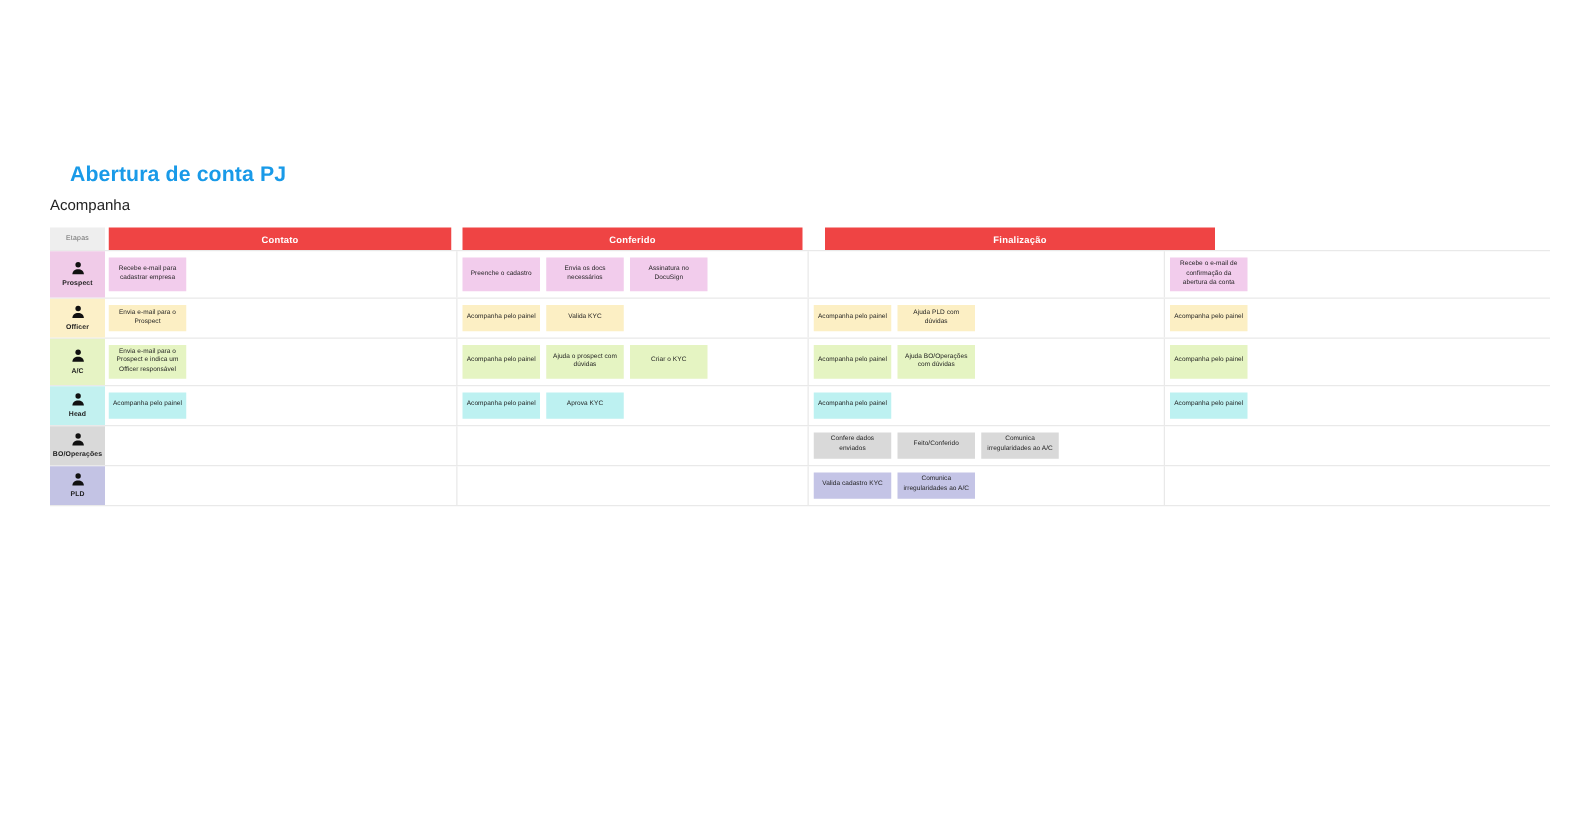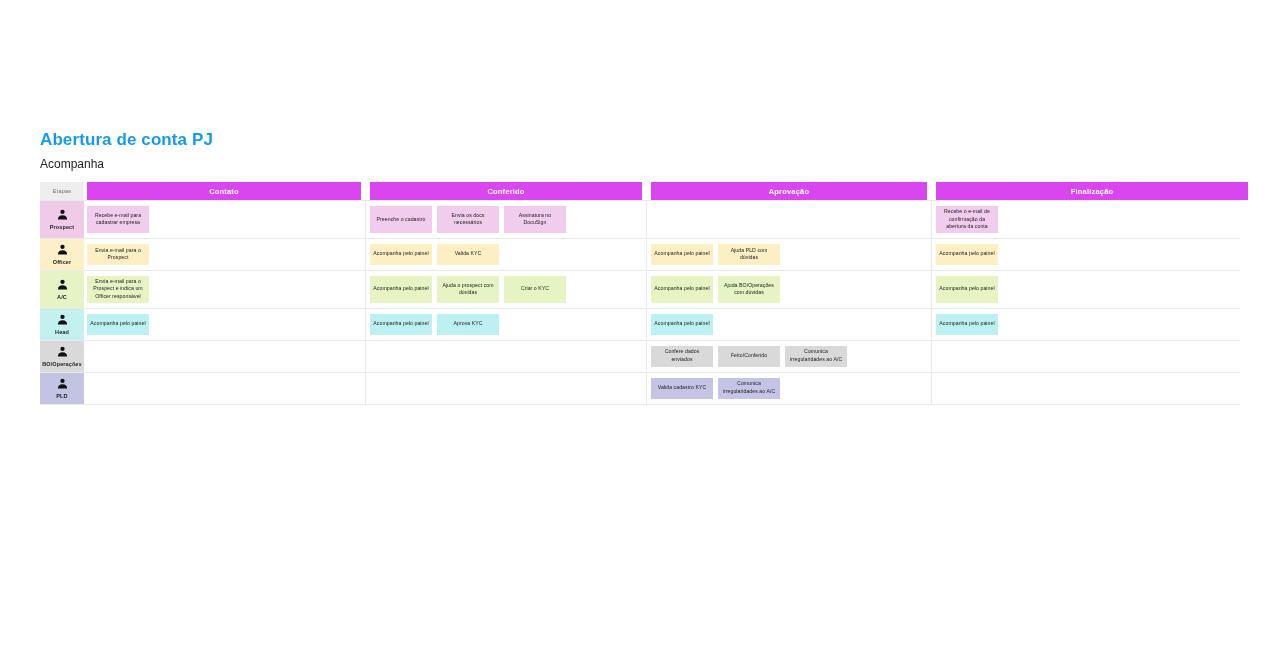--- a/index.html
+++ b/index.html
@@ -22,20 +22,21 @@
     position: absolute;
     left: 40px;
     top: 130px;
   }
   .page-title {
     font-size: 17px;
     font-weight: bold;
     color: #199ae8;
     letter-spacing: 0.1px;
     line-height: 20px;
+    margin-left: 16px;
   }
   .page-subtitle {
     font-size: 12px;
     color: #222222;
     margin-top: 6px;
     line-height: 16px;
   }
 
   
   .matrix {
@@ -57,21 +58,21 @@
     display: flex;
     align-items: center;
     justify-content: center;
     font-size: 5.5px;
     color: #6a6a6a;
     letter-spacing: 0.2px;
   }
   .header-spacer { flex: 0 0 3px; }
 
   .phase-head {
-    background: #d946ef;
+    background: #ef4444;
     color: #ffffff;
     font-size: 7.5px;
     font-weight: bold;
     display: flex;
     align-items: center;
     justify-content: center;
     letter-spacing: 0.2px;
   }
   
   .col-1 { flex: 0 0 274px; }
@@ -151,21 +152,20 @@
 
   <div class="matrix">
 
     <div class="header-row">
       <div class="corner-cell">Etapas</div>
       <div class="header-spacer"></div>
       <div class="phase-head col-1">Contato</div>
       <div class="col-gap"></div>
       <div class="phase-head col-2">Conferido</div>
       <div class="col-gap"></div>
-      <div class="phase-head col-3">Aprovação</div>
       <div class="col-gap"></div>
       <div class="phase-head col-4">Finalização</div>
     </div>
 
     <div id="lanes-root">
         <div class="lane">
           <div class="role-cell" style="background: rgb(240, 203, 232);">
             <span class="role-icon"><svg width="13" height="13" viewBox="0 0 24 24">
                 <circle cx="12" cy="7" r="4" fill="#111111"></circle>
                 <path d="M3.5 21c0-4.7 3.8-7.5 8.5-7.5s8.5 2.8 8.5 7.5z" fill="#111111"></path>

